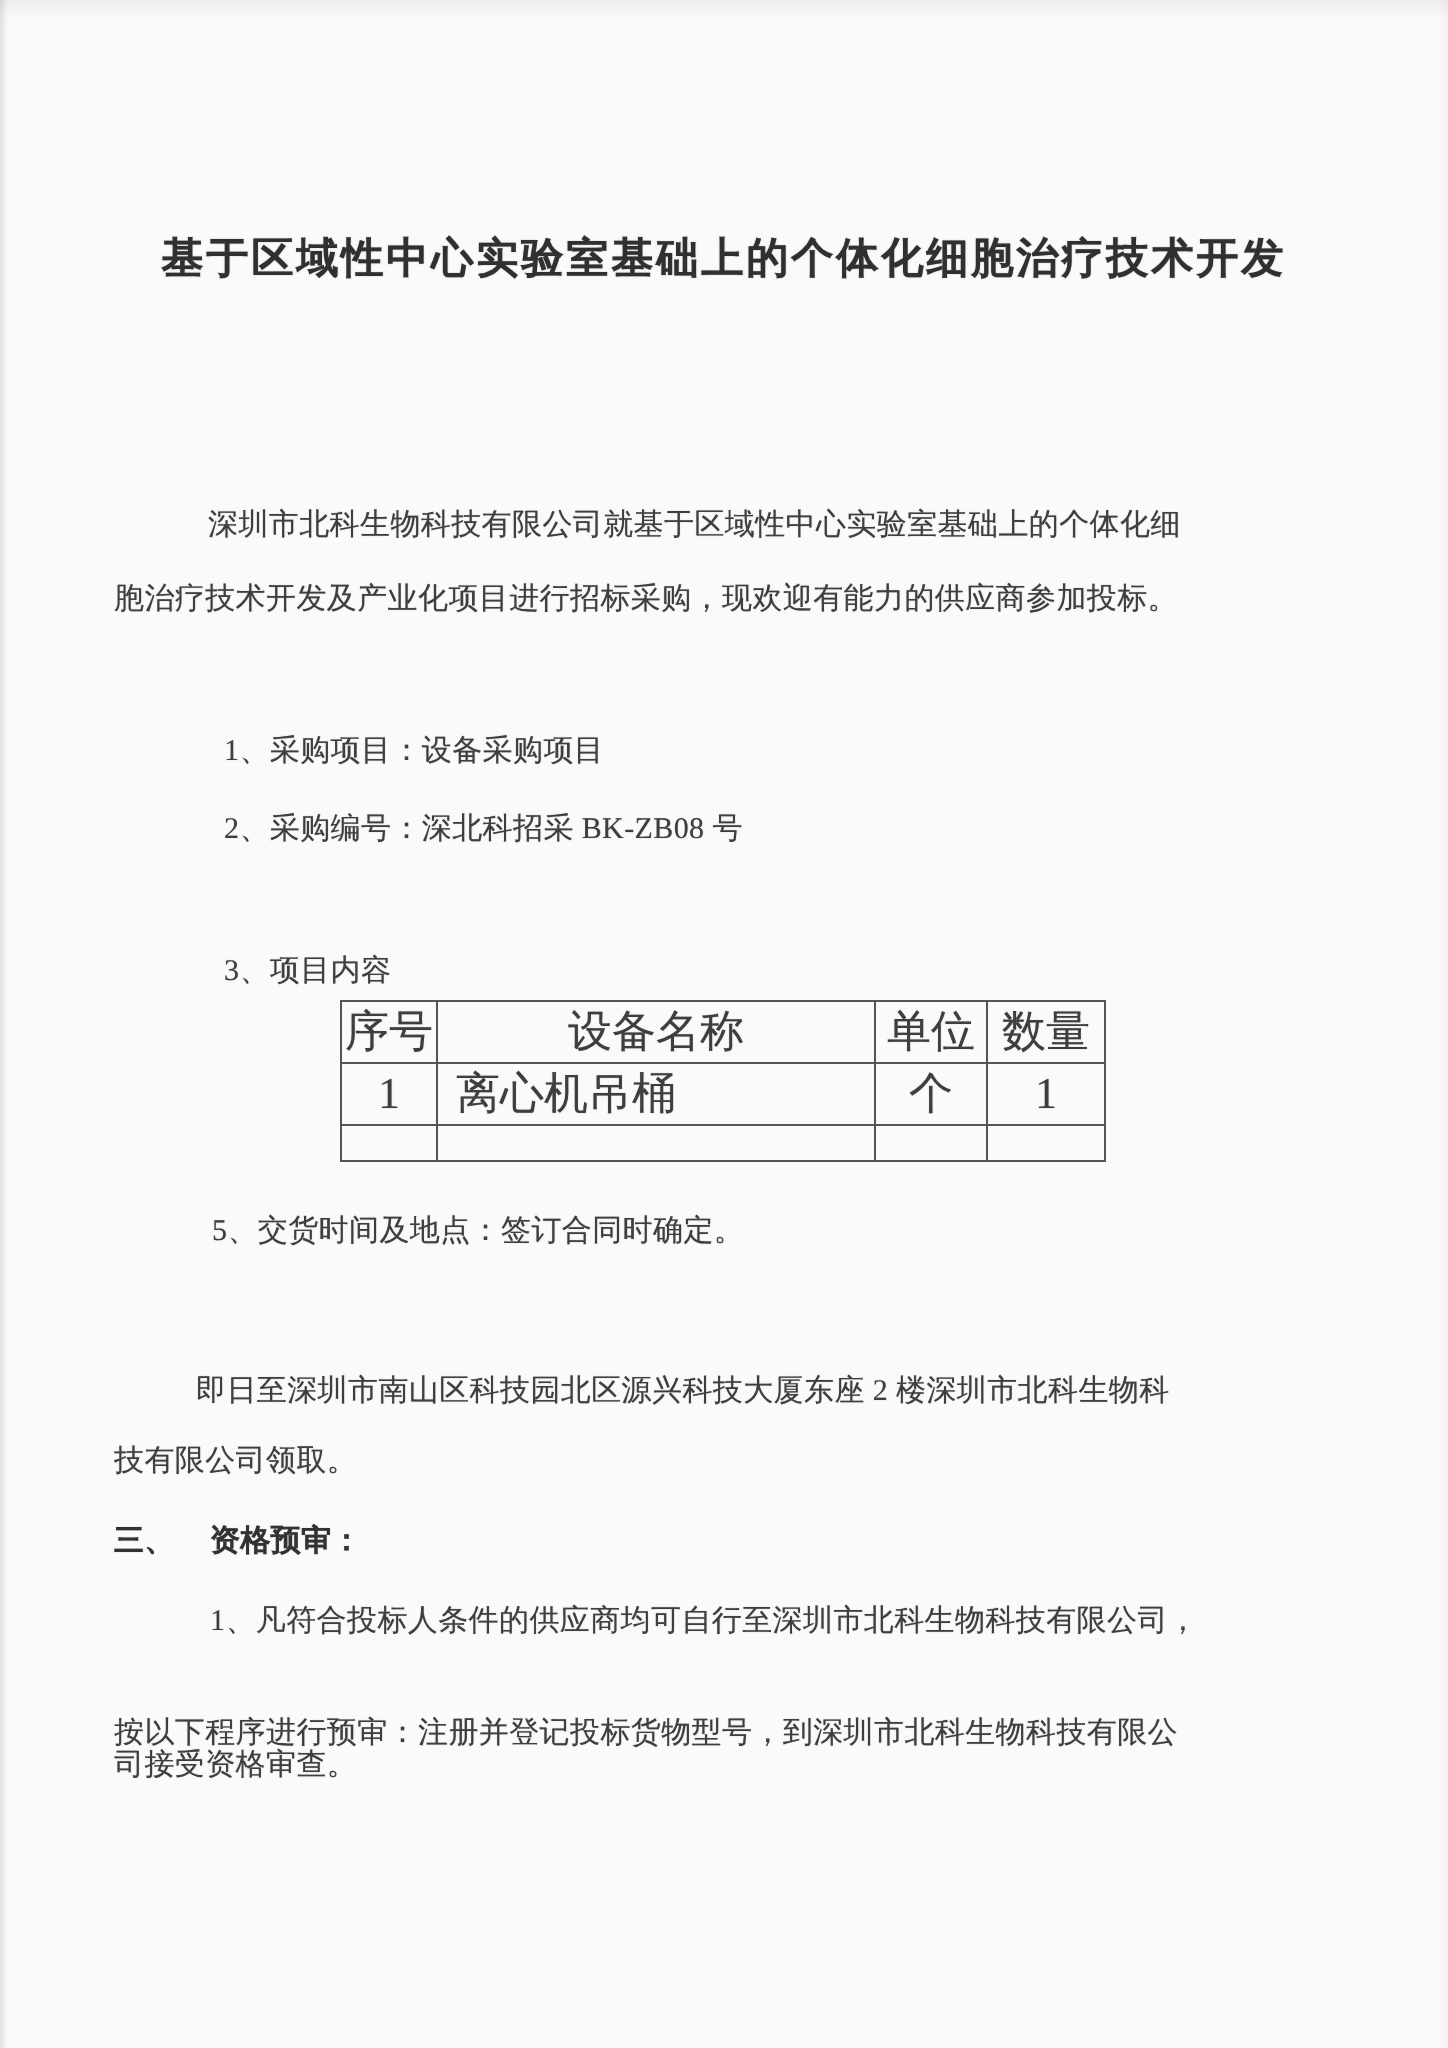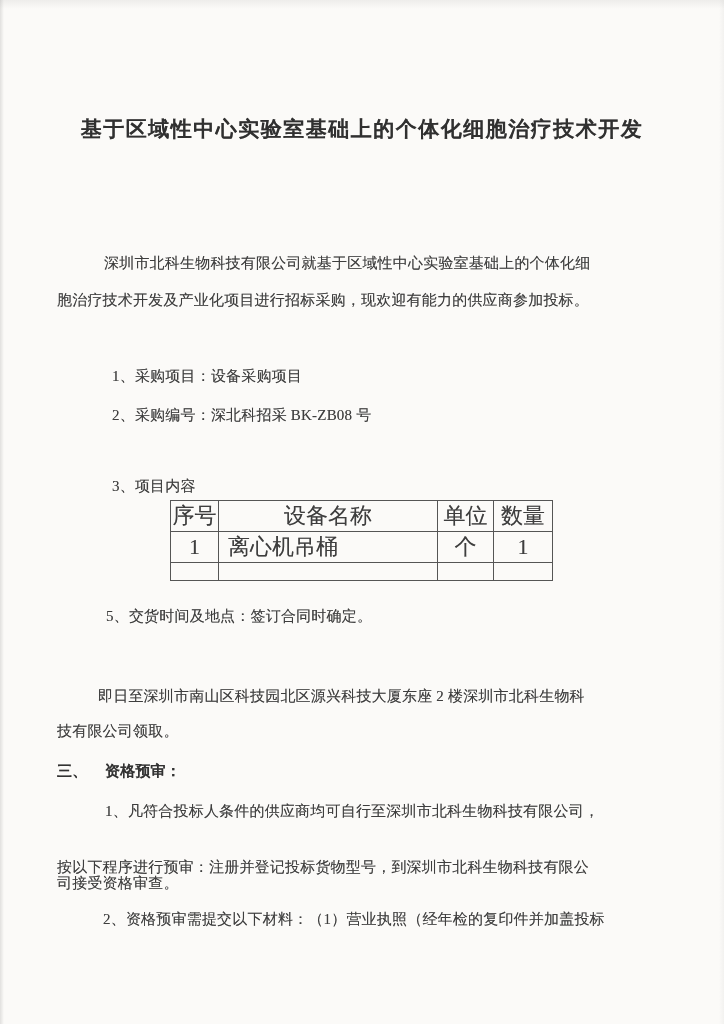--- a/index.html
+++ b/index.html
@@ -108,15 +108,14 @@
   <div class="ln" style="top:683px;left:98px;">即日至深圳市南山区科技园北区源兴科技大厦东座 2 楼深圳市北科生物科</div>
   <div class="ln" style="top:718px;left:57px;">技有限公司领取。</div>
 
   <div class="ln head" style="top:758px;left:57px;">
     <span class="num" style="width:48px;">三、</span><span>资格预审：</span>
   </div>
 
   <div class="ln" style="top:798px;left:105px;">1、凡符合投标人条件的供应商均可自行至深圳市北科生物科技有限公司，</div>
   <div class="ln" style="top:833px;left:57px;margin-top:21px;">按以下程序进行预审：注册并登记投标货物型号，到深圳市北科生物科技有限公</div>
   <div class="ln" style="top:870px;left:57px;">司接受资格审查。</div>
-  <div class="ln" style="top:906px;left:103px;">2、资格预审需提交以下材料：（1）营业执照（经年检的复印件并加盖投标</div>
 
 </div>
 
 </body></html>

